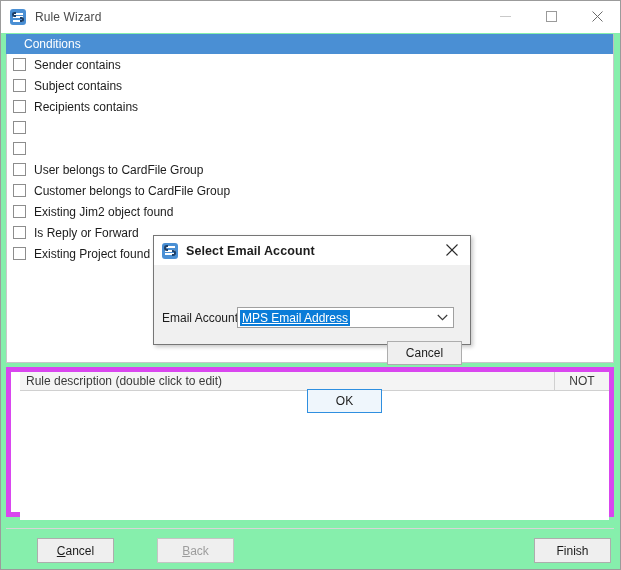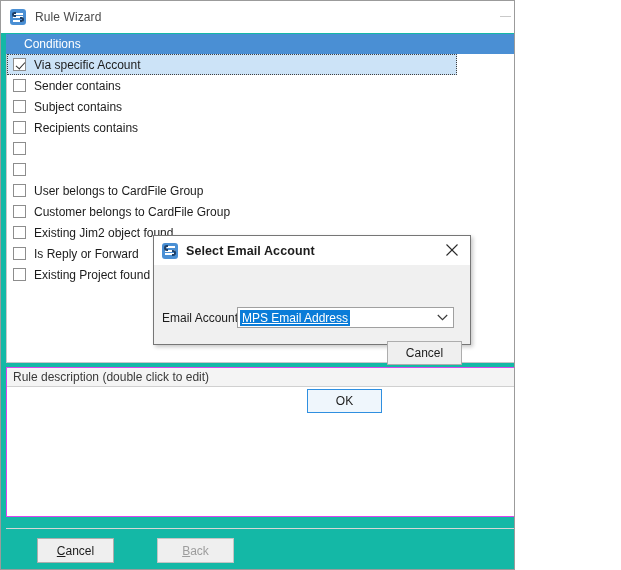--- a/index.html
+++ b/index.html
@@ -6,23 +6,23 @@
     margin: 0;
     padding: 0;
     background: #ffffff;
   }
   body {
     font-family: "Liberation Sans", sans-serif;
     -webkit-font-smoothing: antialiased;
   }
   #app {
     position: relative;
-    width: 515px;
+    width: 621px;
     height: 570px;
-    background: #14b8a6;
+    background: #86efac;
     border: 1px solid #9b9b9b;
     box-sizing: border-box;
     overflow: hidden;
   }
 
   
   .titlebar {
     position: absolute;
     left: 0; top: 0;
     width: 619px; height: 32px;
@@ -145,22 +145,23 @@
     color: #1c1c1c;
     white-space: nowrap;
   }
 
   
   .desc-grid {
     position: absolute;
     left: 5px; top: 366px;
     width: 608px; height: 150px;
     background: #ffffff;
-    border: 1px solid #d946ef;
-    box-sizing: border-box;
+    border: 5px solid #d946ef;
+    box-sizing: border-box;
+    padding-left: 9px;
   }
   .desc-head {
     display: flex;
     height: 19px;
     background: #f4f4f4;
     border-bottom: 1px solid #d0d0d0;
     box-sizing: border-box;
   }
   .desc-head .col-desc {
     flex: 1 1 auto;
@@ -319,25 +320,20 @@
             <line x1="0.5" y1="0.5" x2="10.5" y2="10.5" stroke="#6b6b6b" stroke-width="1"></line>
             <line x1="10.5" y1="0.5" x2="0.5" y2="10.5" stroke="#6b6b6b" stroke-width="1"></line>
           </svg>
       </div>
     </div>
   </div>
 
   <div class="cond-header">Conditions</div>
 
   <div class="cond-list">
-    <div class="cond-row selected">
-      <div class="sel-bg"></div>
-      <div class="cbox checked"></div>
-      <div class="cond-label">Via specific Account</div>
-    </div>
     <div class="cond-row">
       <div class="cbox"></div>
       <div class="cond-label">Sender contains</div>
     </div>
     <div class="cond-row">
       <div class="cbox"></div>
       <div class="cond-label">Subject contains</div>
     </div>
     <div class="cond-row">
       <div class="cbox"></div>

